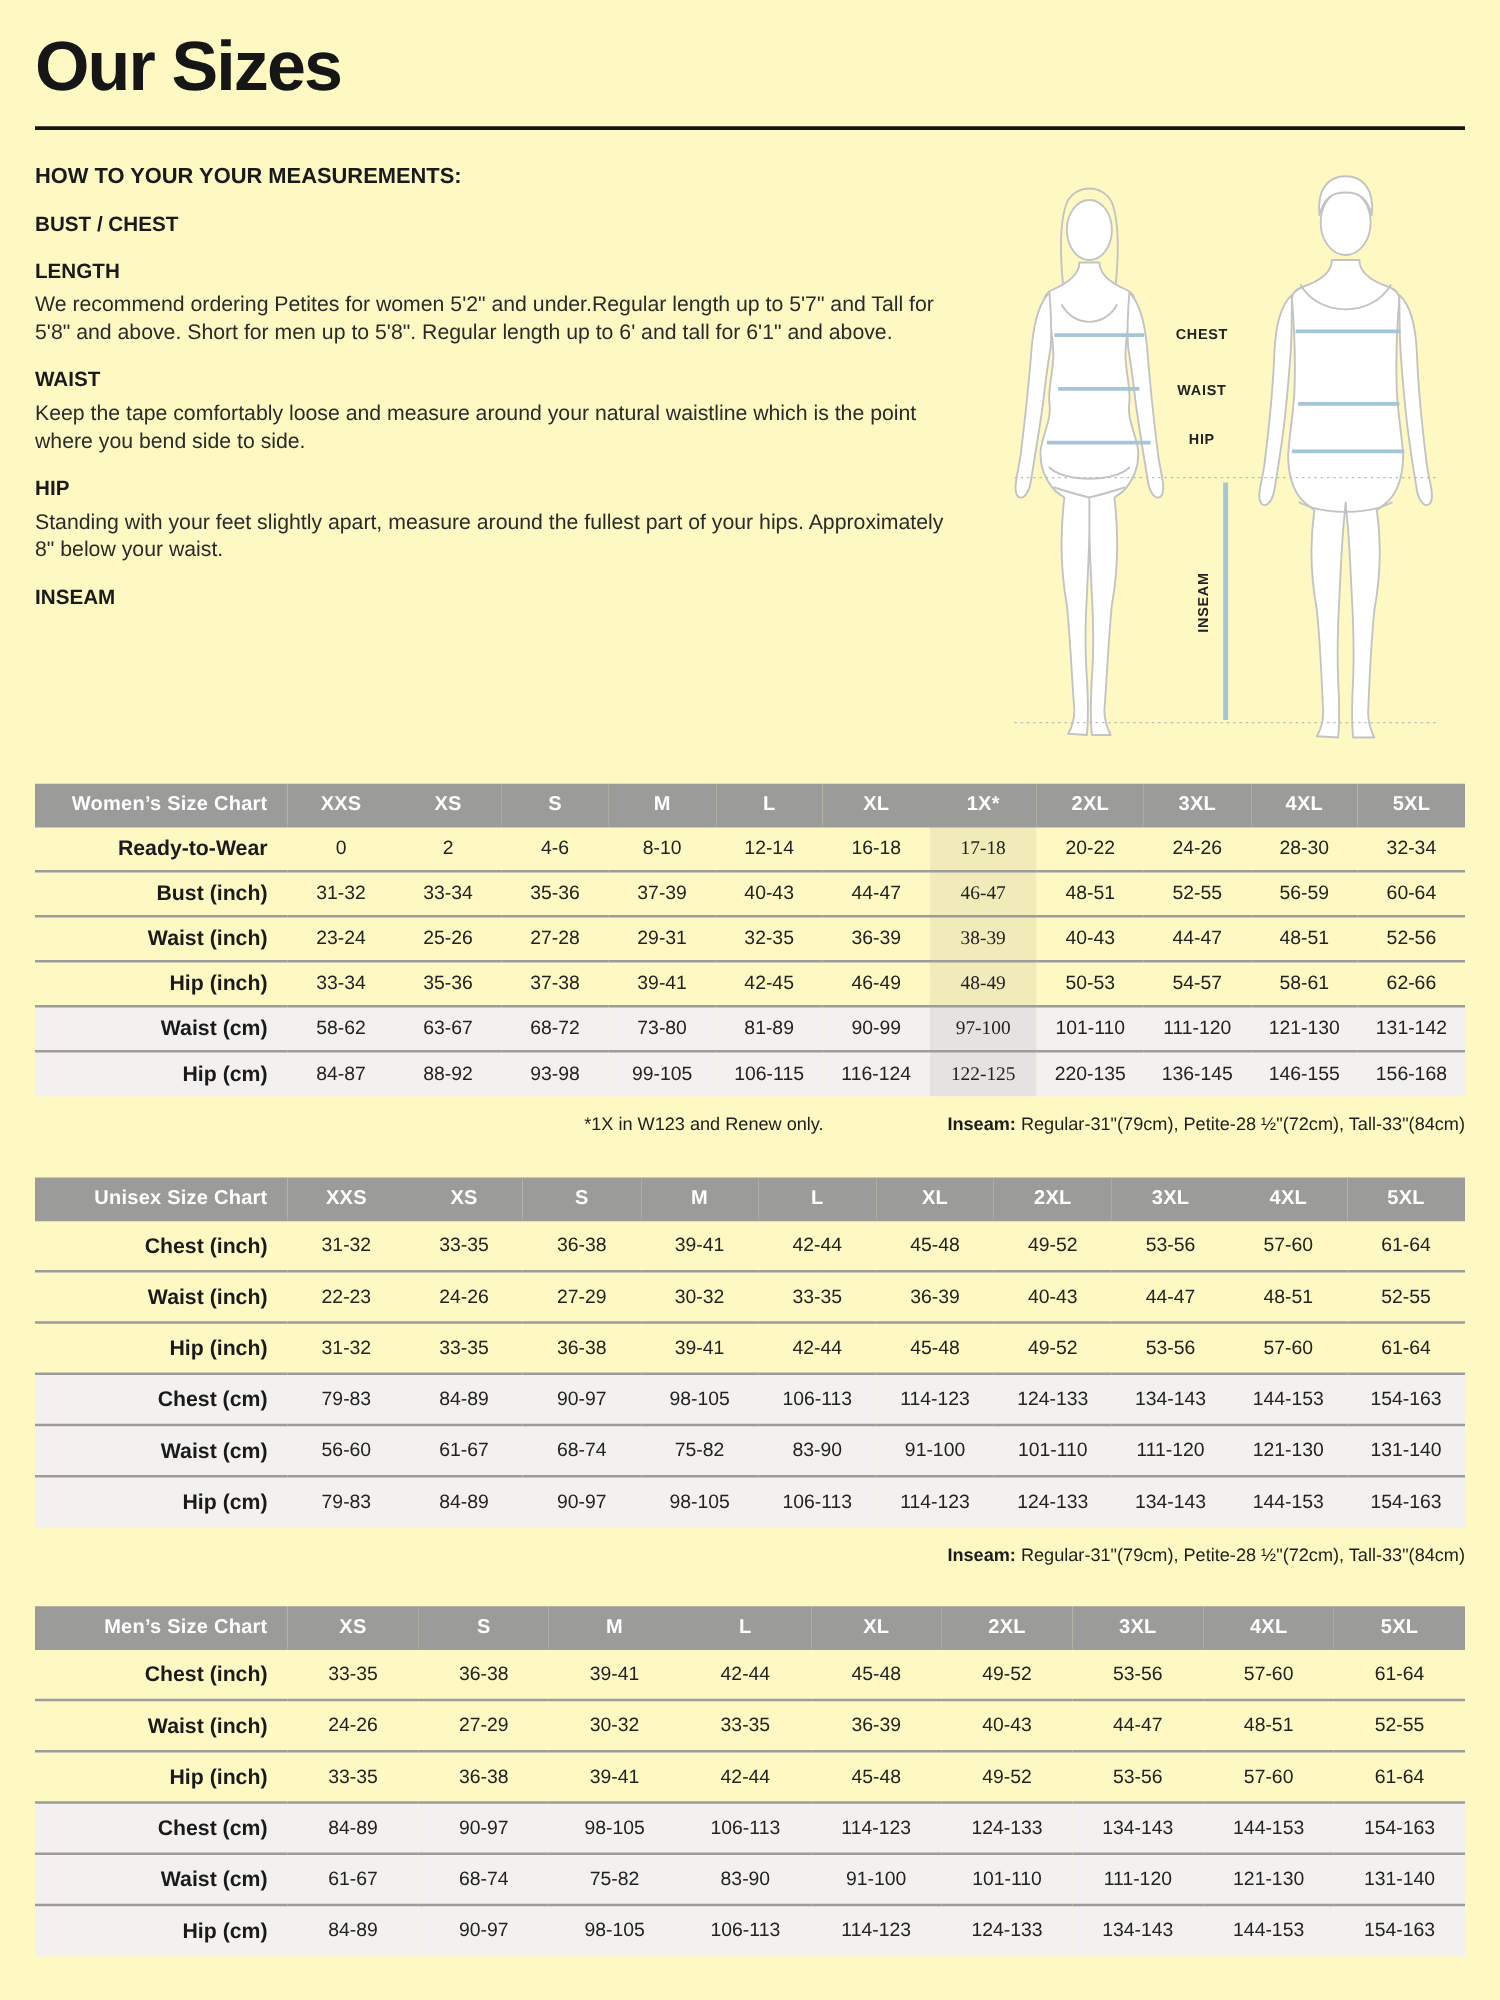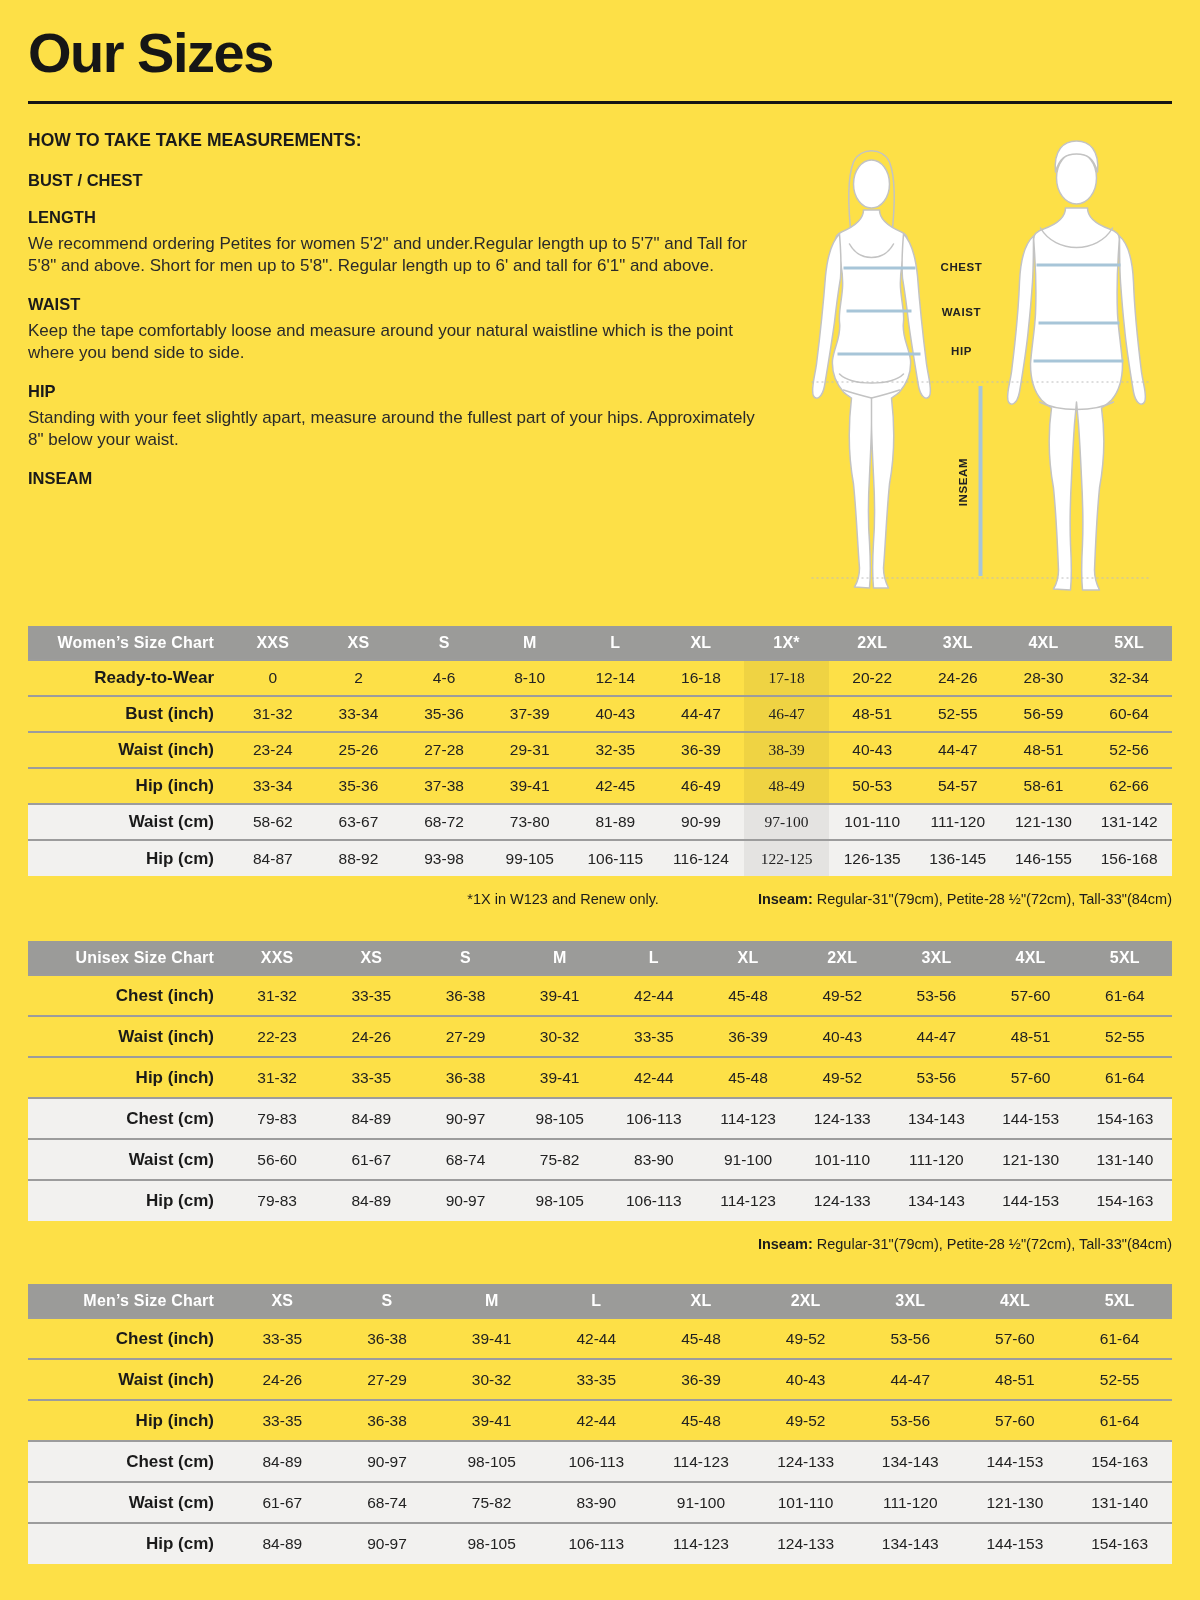--- a/index.html
+++ b/index.html
@@ -6,21 +6,21 @@
     --header-bg:#9b9b99;
     --stripe:#f2f1ef;
     --line:#9c9c9c;
     --ink:#1d1d1d;
     --accent-blue:#a7c5d8;
     --outline-gray:#c3c3c3;
     --hl:rgba(0,0,0,0.055);
   }
   *{box-sizing:border-box;}
   body{margin:0;background:#fff;color:var(--ink);font-family:"Liberation Sans",sans-serif;}
-  .page{width:1200px;height:1600px;overflow:hidden;padding:0 28px;background:#fde047;}
+  .page{width:1200px;height:1600px;overflow:hidden;padding:0 28px;background:#fef9c3;}
 
   .page-title{font-size:56px;font-weight:800;letter-spacing:-1.5px;color:#161616;margin:20px 0 16px;}
   .title-rule{border:none;border-top:3px solid #151515;margin:0 0 26px;}
 
   .intro-row{display:flex;align-items:flex-start;}
   .copy{width:752px;}
   .copy-heading{font-size:17.5px;font-weight:800;margin:0 0 20px;color:#1a1a1a;}
   .sec{margin-bottom:18px;}
   .sec-title{font-size:16.5px;font-weight:700;margin:0 0 6px;color:#1a1a1a;}
   .sec-body{font-size:17px;line-height:22px;margin:0;color:#2a2a2a;max-width:745px;}
@@ -50,21 +50,21 @@
 </head>
 <body>
 
 <div class="page">
 
   <h1 class="page-title">Our Sizes</h1>
   <hr class="title-rule">
 
   <div class="intro-row">
     <div class="copy">
-      <h2 class="copy-heading">HOW TO TAKE TAKE MEASUREMENTS:</h2>
+      <h2 class="copy-heading">HOW TO YOUR YOUR MEASUREMENTS:</h2>
 
       <div class="sec">
         <h3 class="sec-title">BUST / CHEST</h3>
       </div>
       <div class="sec">
         <h3 class="sec-title">LENGTH</h3>
         <p class="sec-body">We recommend ordering Petites for women 5'2" and under.Regular length up to 5'7" and Tall for 5'8" and above. Short for men up to 5'8". Regular length up to 6' and tall for 6'1" and above.</p>
       </div>
       <div class="sec">
         <h3 class="sec-title">WAIST</h3>
@@ -228,21 +228,21 @@
           </tr>
           <tr class="shaded">
             <th>Hip (cm)</th>
             <td>84-87</td>
             <td>88-92</td>
             <td>93-98</td>
             <td>99-105</td>
             <td>106-115</td>
             <td>116-124</td>
             <td class="hl">122-125</td>
-            <td>126-135</td>
+            <td>220-135</td>
             <td>136-145</td>
             <td>146-155</td>
             <td>156-168</td>
           </tr>
         </tbody>
       </table>
       <div class="footnote">
         <span>*1X in W123 and Renew only.</span>
         <span><b>Inseam:</b> Regular-31"(79cm), Petite-28 ½"(72cm), Tall-33"(84cm)</span>
       </div>

